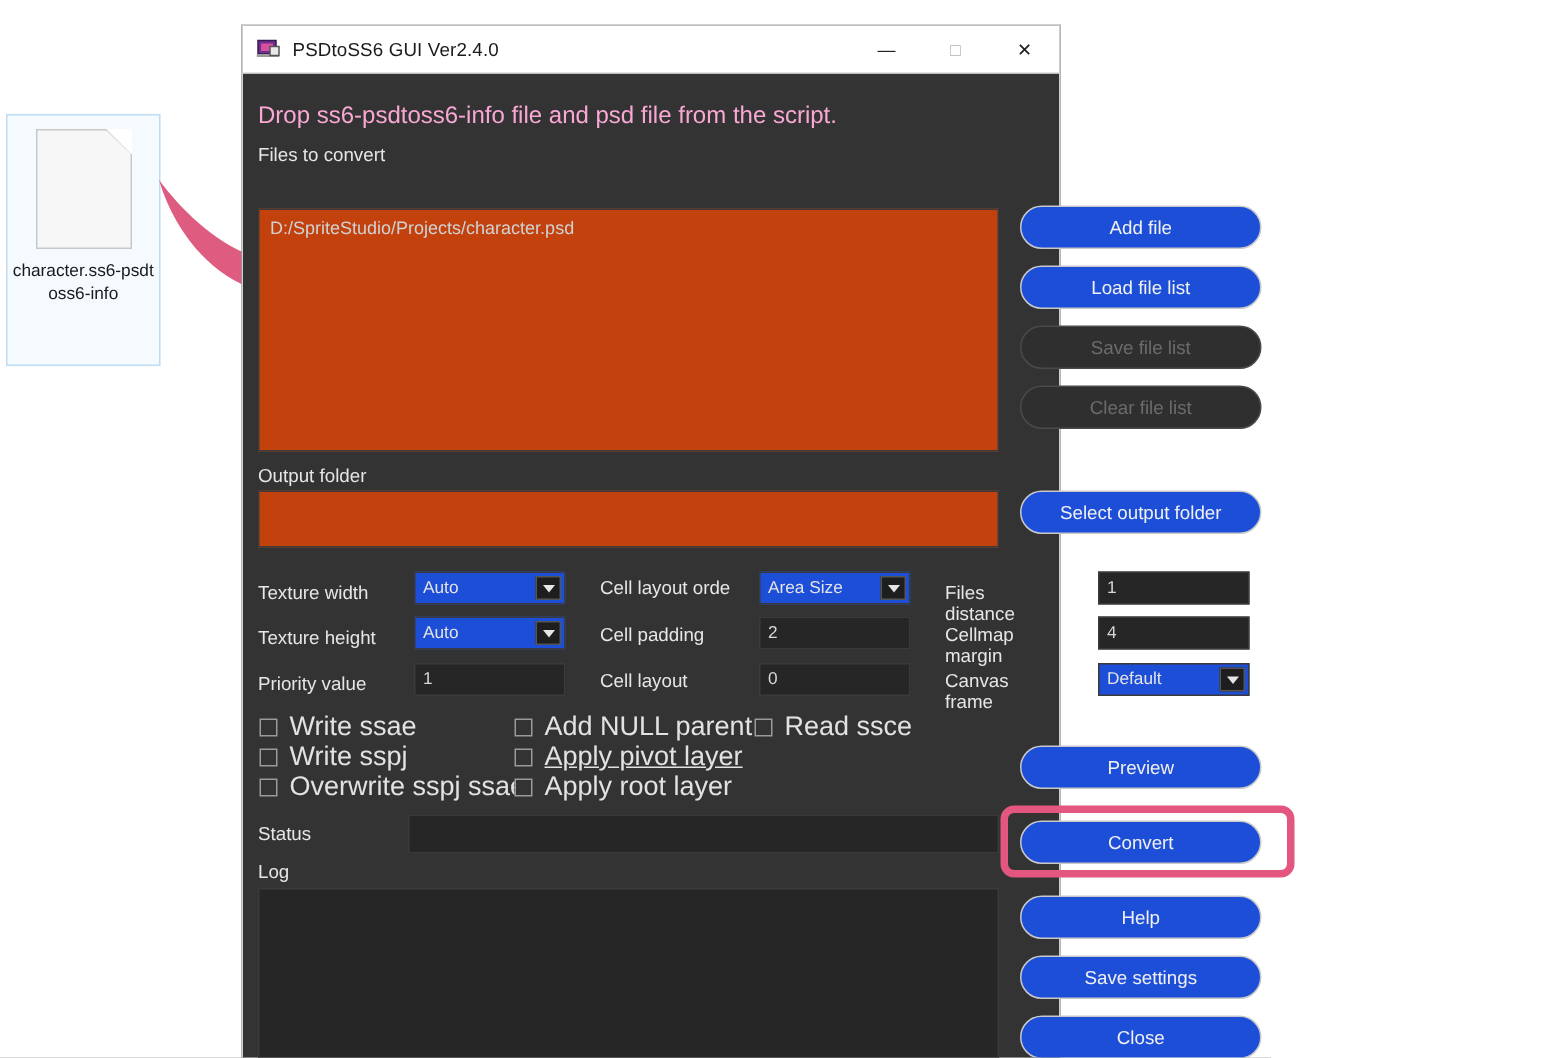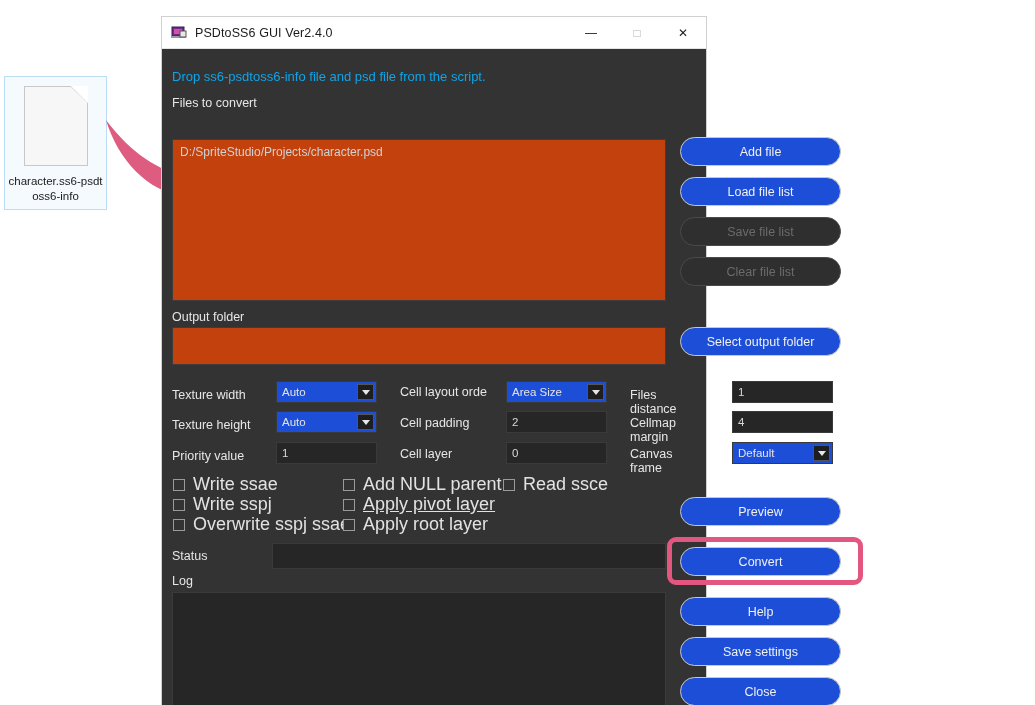--- a/index.html
+++ b/index.html
@@ -6,21 +6,21 @@
   html, body {
     width: 1035px; height: 705px;
     background: #ffffff;
     font-family: "Liberation Sans", sans-serif;
     overflow: hidden;
   }
   #root { position: relative; width: 1035px; height: 705px; background:#ffffff; }
 
   
   .desktop-icon {
-    position: absolute; left: 4px; top: 76px; width: 103px; height: 134px;
+    position: absolute; left: 4px; top: 76px; width: 103px; height: 168px;
     background: #f4fafe; border: 1px solid #bcdcf4;
     display: flex; flex-direction: column; align-items: center;
   }
   .file-sheet {
     width: 64px; height: 80px; margin-top: 9px; position: relative;
     background: #f7f7f7; border: 1px solid #c8c8c8;
   }
   .file-sheet::after {
     content: ""; position: absolute; right: -1px; top: -1px;
     border-width: 0 17px 17px 0; border-style: solid;
@@ -54,21 +54,21 @@
     width: 16px; height: 16px; margin-left: 9px; margin-right: 8px; position: relative;
   }
   .title-text { font-size: 12.5px; color: #1b1b1b; letter-spacing: .1px; }
   .wincontrols { margin-left: auto; display: flex; height: 32px; }
   .wc { width: 46px; height: 32px; display: flex; align-items: center; justify-content: center;
         font-size: 12px; color: #202020; }
   .wc.dim { color: #b4b4b4; }
 
   .body-area { padding: 0; position: relative; height: 660px; }
 
-  .hint { position: absolute; left: 10px; top: 20px; font-size: 13px; color: #0ea5e9; }
+  .hint { position: absolute; left: 10px; top: 20px; font-size: 16px; color: #f9a8d4; }
   .lbl { font-size: 12.5px; color: #e6e6e6; }
 
   .sec-label { position: absolute; font-size: 12.5px; color: #e6e6e6; }
 
   .panel {
     position: absolute; background: #c2410c; border: 1px solid #3c3c3c;
   }
   .panel .val { font-size: 12px; color: #cfd3d6; padding: 5px 7px; }
 
   
@@ -197,21 +197,21 @@
         <span class="arrowbox">
             <i class="caret"></i>
           </span>
       </div>
 
       <div class="lbl" style="position:absolute; left:238px; top:367px;">Cell padding</div>
       <div class="field" style="left:344px; top:362px; width:101px;">
         <span>2</span>
       </div>
 
-      <div class="lbl" style="position:absolute; left:238px; top:398px;">Cell layer</div>
+      <div class="lbl" style="position:absolute; left:238px; top:398px;">Cell layout</div>
       <div class="field" style="left:344px; top:393px; width:101px;">
         <span>0</span>
       </div>
 
       <div class="lbl" style="position:absolute; left:468px; top:339px;">Files distance</div>
       <div class="field" style="left:570px; top:332px; width:101px;">
         <span>1</span>
       </div>
 
       <div class="lbl" style="position:absolute; left:468px; top:367px;">Cellmap margin</div>

